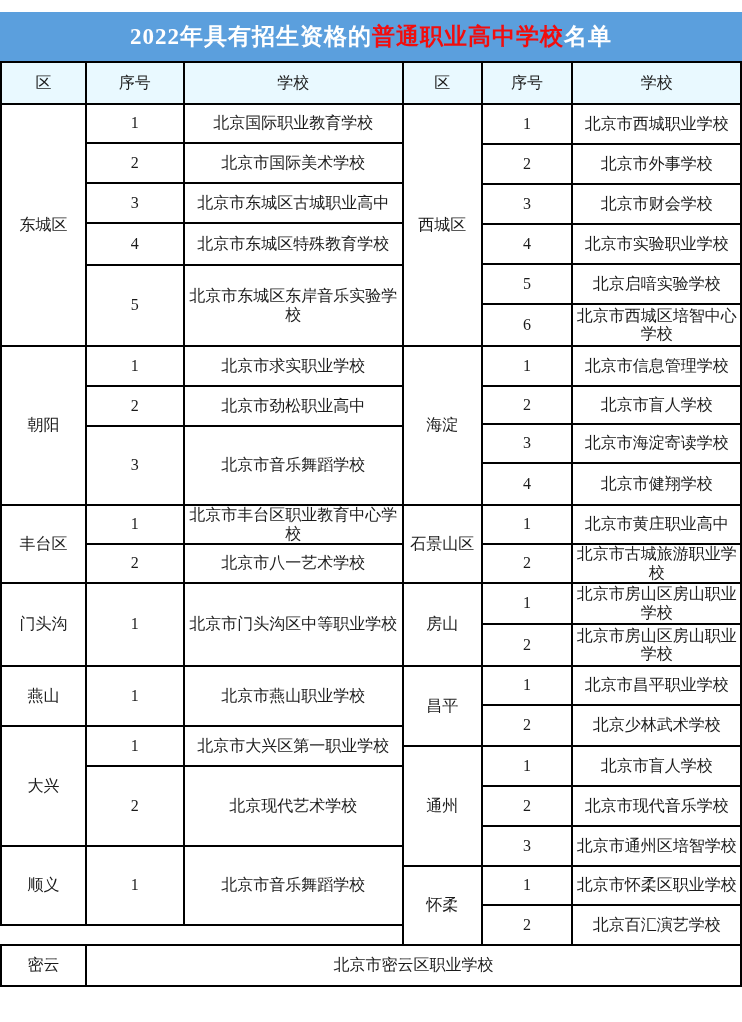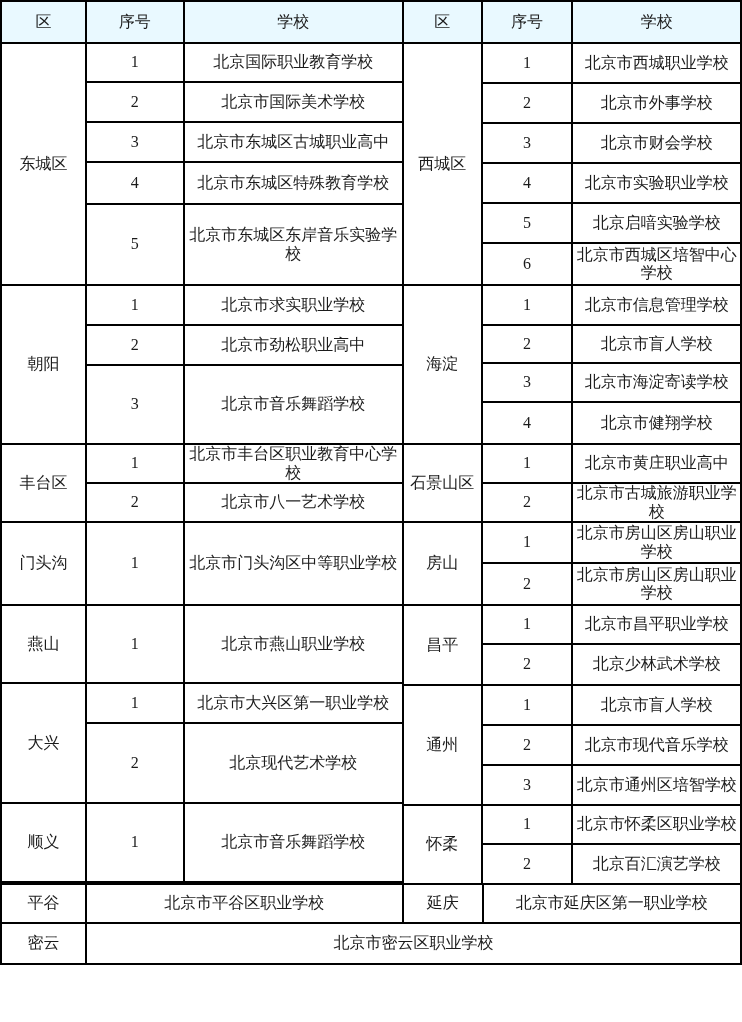--- a/index.html
+++ b/index.html
@@ -45,20 +45,23 @@
   .c-r-dist{width:79px;} .c-r-idx{width:91px;} .c-r-sch{width:169px;}
   
   .c-b1{width:85px;} .c-b2{width:318px;} .c-b3{width:80px;} .c-b4{width:259px;}
   .c-m1{width:85px;} .c-m2{width:657px;}
 </style>
 </head>
 <body>
 
 <div class="page">
 
+  <div class="title-bar">
+    <div class="page-title"><span>2022年具有招生资格的</span><span class="hl">普通职业高中学校</span><span>名单</span></div>
+  </div>
 
   <div class="tables">
 
     <table class="tbl-left">
       <colgroup>
           <col class="c-l-dist">
           <col class="c-l-idx">
           <col class="c-l-sch">
         </colgroup>
       <tbody>
@@ -113,21 +116,21 @@
           <td>2</td>
           <td>北京市八一艺术学校</td>
         </tr>
 
         <tr style="height:83px">
           <td>门头沟</td>
           <td>1</td>
           <td>北京市门头沟区中等职业学校</td>
         </tr>
 
-        <tr style="height:78px">
+        <tr style="height:60px">
           <td>燕山</td>
           <td>1</td>
           <td>北京市燕山职业学校</td>
         </tr>
 
         <tr style="height:40px">
           <td rowspan="2">大兴</td>
           <td>1</td>
           <td>北京市大兴区第一职业学校</td>
         </tr>
@@ -251,36 +254,20 @@
           <td>北京市怀柔区职业学校</td>
         </tr>
         <tr style="height:40px">
           <td>2</td>
           <td>北京百汇演艺学校</td>
         </tr>
       </tbody>
     </table>
   </div>
 
-  <table class="bottom">
-    <colgroup>
-        <col class="c-b1">
-        <col class="c-b2">
-        <col class="c-b3">
-        <col class="c-b4">
-      </colgroup>
-    <tbody>
-      <tr style="height:39px">
-        <td>平谷</td>
-        <td>北京市平谷区职业学校</td>
-        <td>延庆</td>
-        <td>北京市延庆区第一职业学校</td>
-      </tr>
-    </tbody>
-  </table>
 
   <table class="bottom">
     <colgroup>
         <col class="c-m1">
         <col class="c-m2">
       </colgroup>
     <tbody>
       <tr style="height:41px">
         <td>密云</td>
         <td>北京市密云区职业学校</td>

